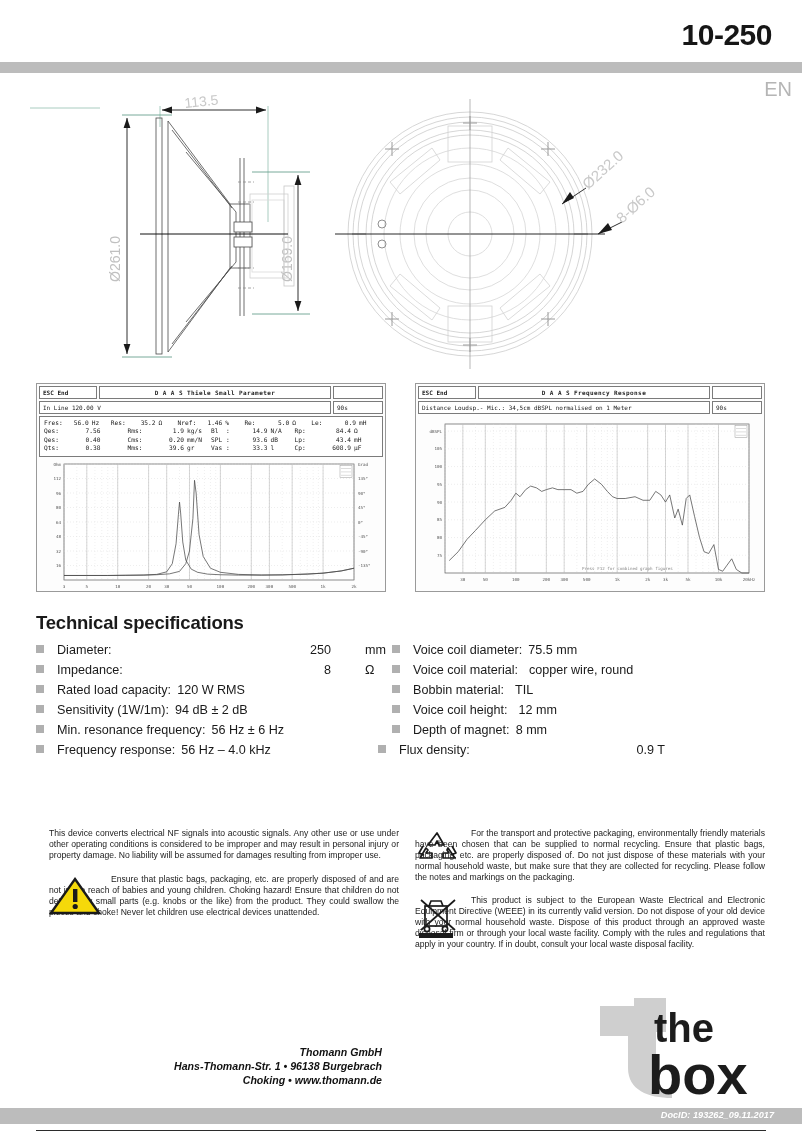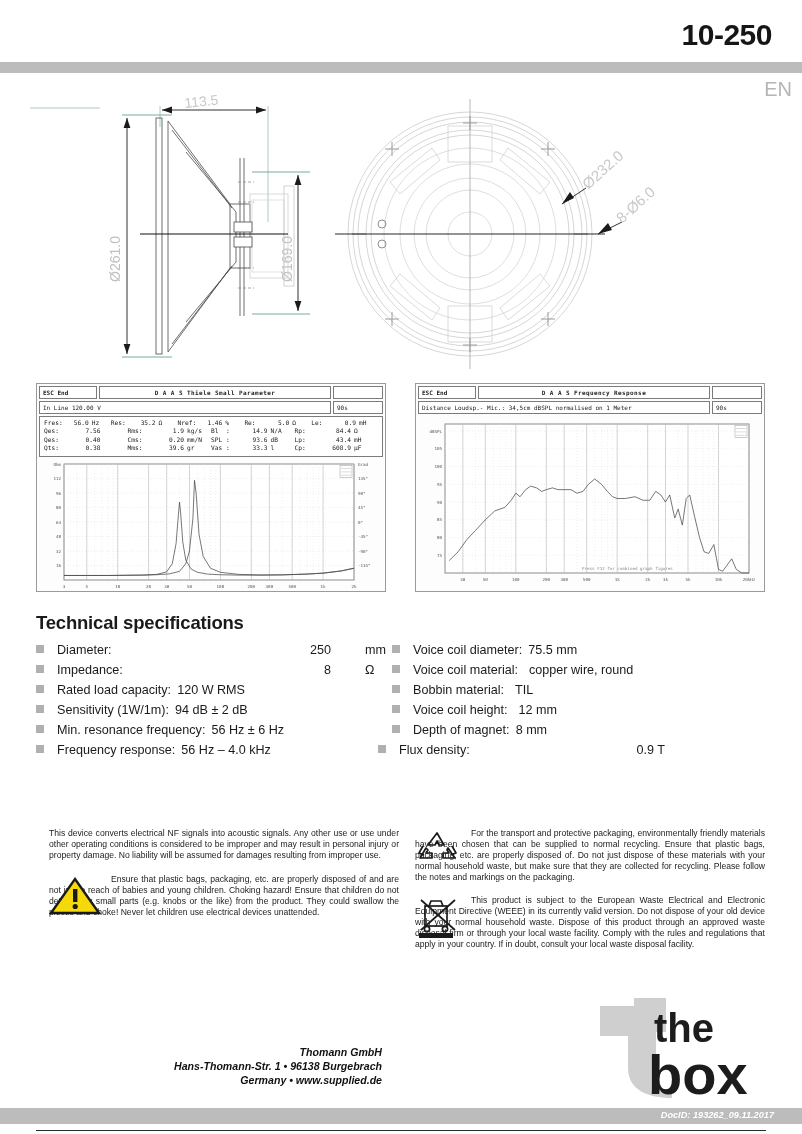--- a/index.html
+++ b/index.html
@@ -644,21 +644,21 @@
       </svg>
       <p class="legal-indent2">This product is subject to the European Waste Electrical and Electronic Equipment Directive (WEEE) in its currently valid version. Do not dispose of your old device with your normal household waste. Dispose of this product through an approved waste disposal firm or through your local waste facility. Comply with the rules and regulations that apply in your country. If in doubt, consult your local waste disposal facility.</p>
     </div>
   </div>
 </div>
 
 <div class="footer">
   <div class="address">
     <div>Thomann GmbH</div>
     <div>Hans-Thomann-Str. 1 • 96138 Burgebrach</div>
-    <div>Germany • www.supplied.de</div>
+    <div>Choking • www.thomann.de</div>
   </div>
 
   <div class="logo">
     <svg width="180" height="102" viewBox="0 0 180 102">
 
       <g fill="#cfcfcf">
         <rect x="2" y="8" width="30" height="30"></rect>
         <rect x="36" y="0" width="32" height="34"></rect>
         <path d="M30 8 L68 8 L68 34 L58 34 L58 78 C58 88 66 94 74 94 L74 100 C50 100 30 92 30 70 Z"></path>
       </g>

